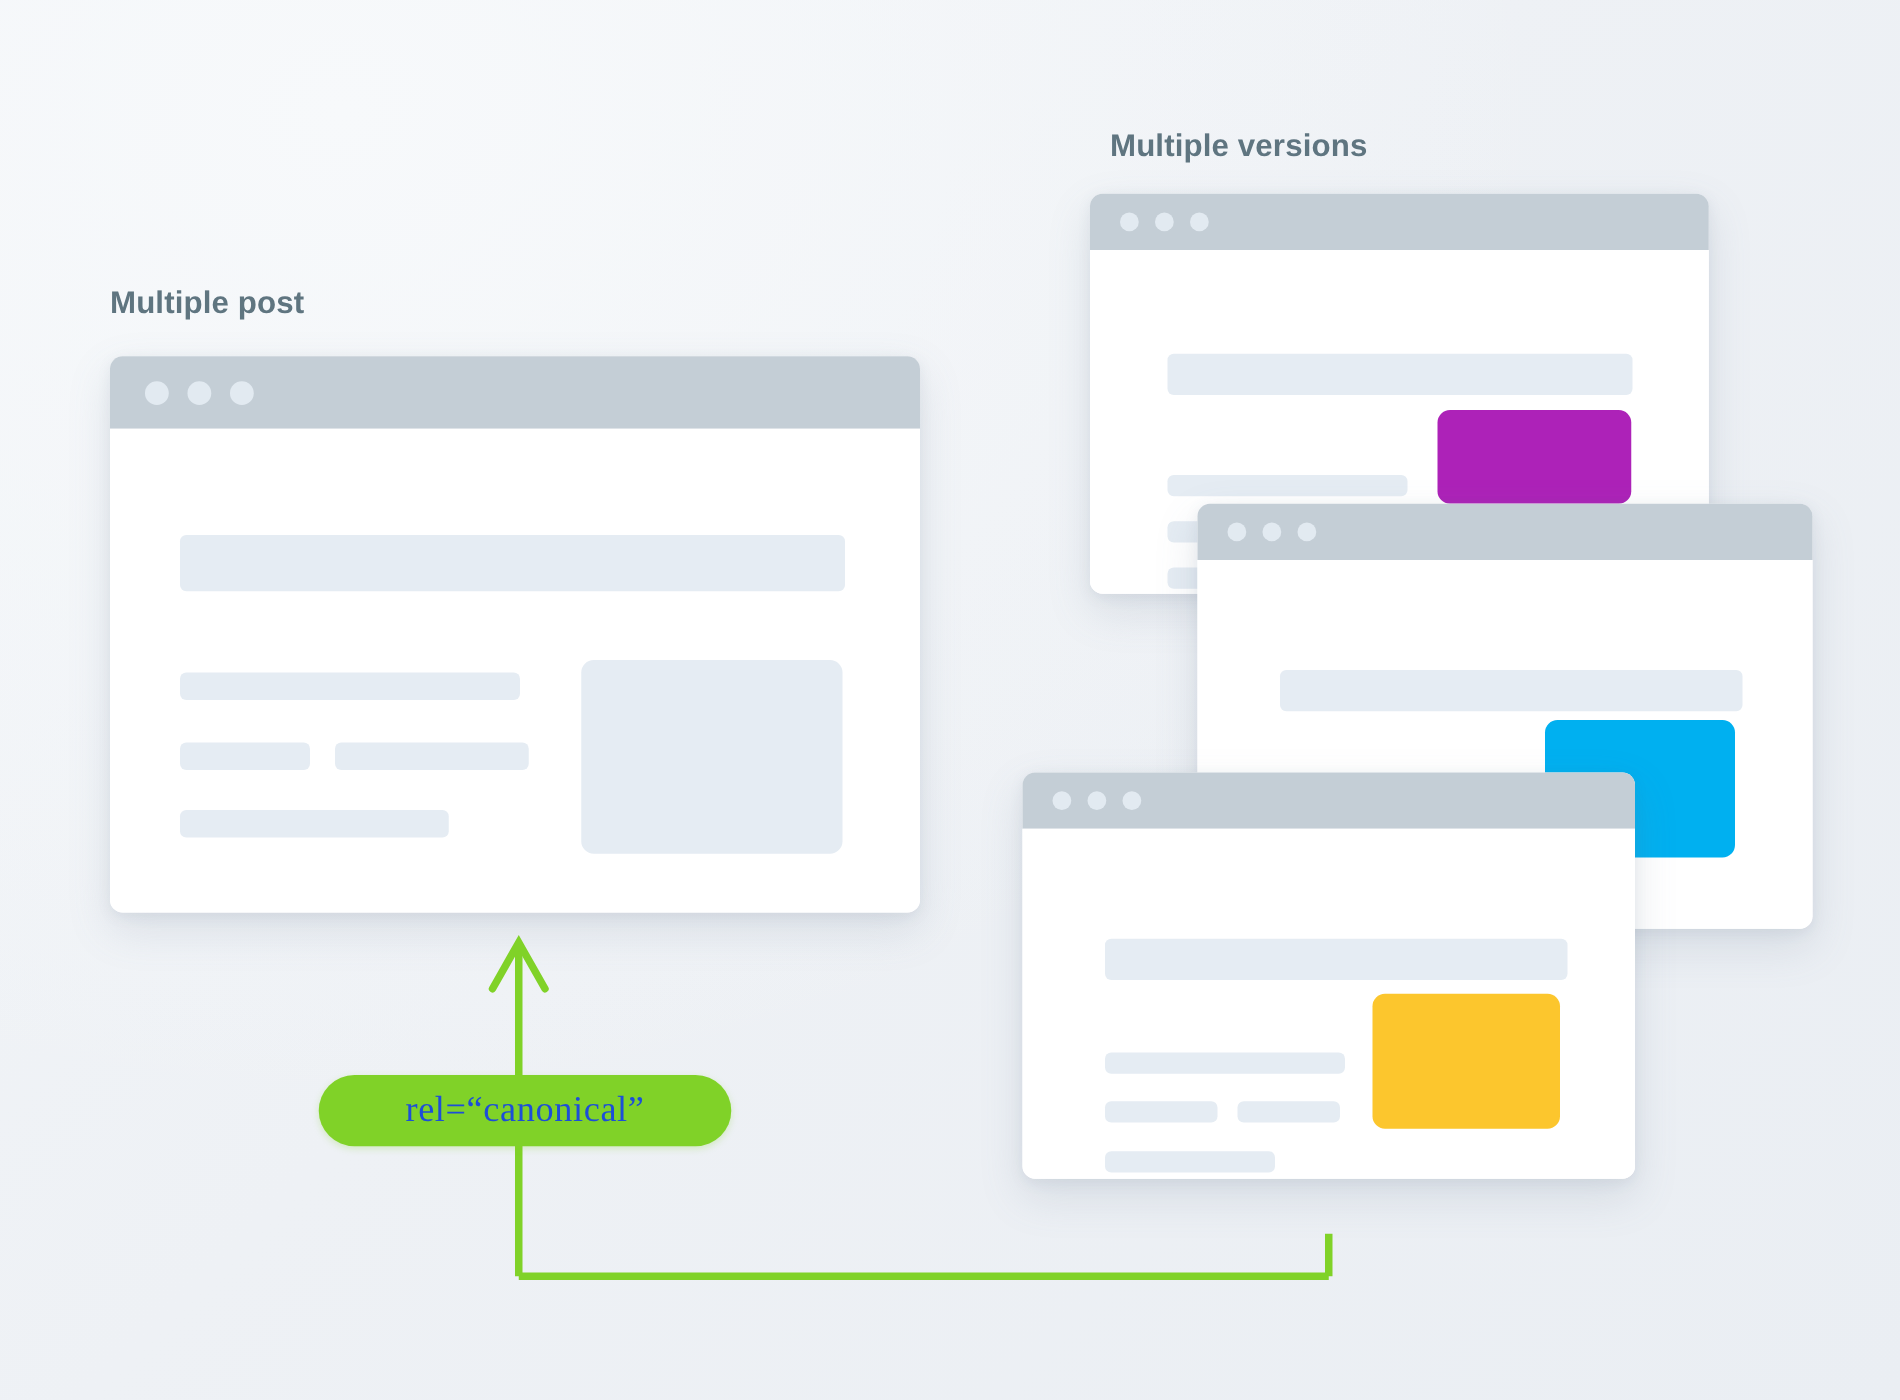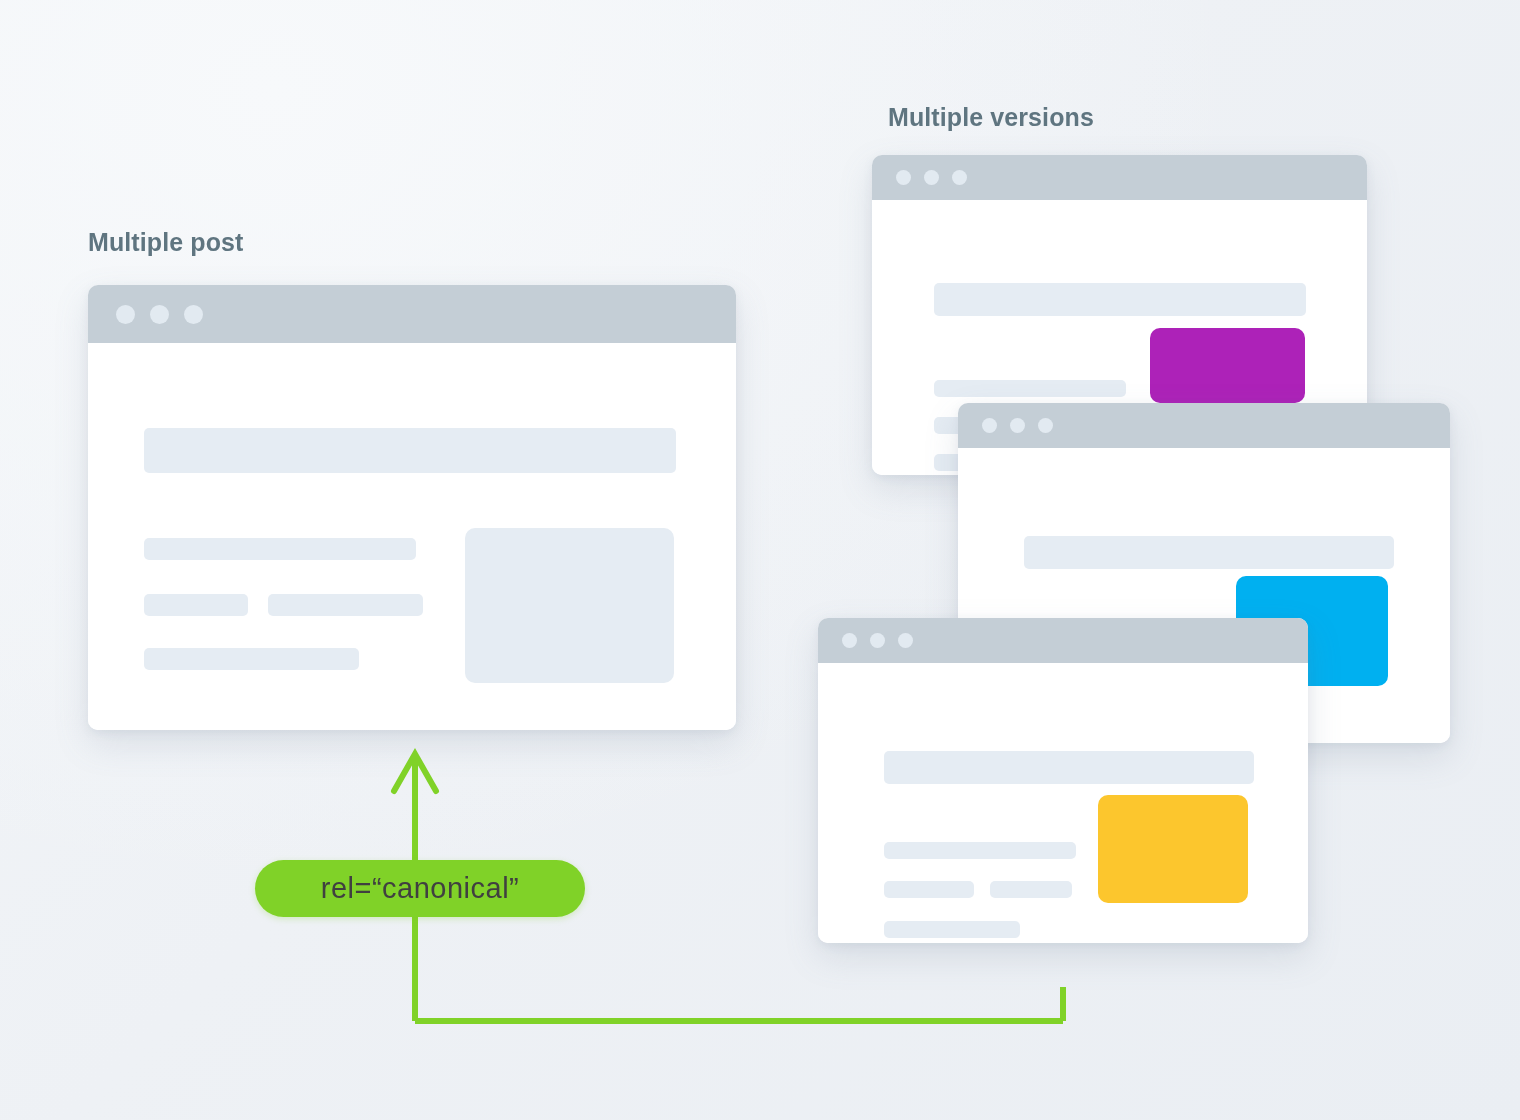--- a/index.html
+++ b/index.html
@@ -115,23 +115,23 @@
     height: 57px;
     border-radius: 29px;
     background: #80d228;
     display: flex;
     align-items: center;
     justify-content: center;
     z-index: 9;
     box-shadow: 0 2px 6px rgba(128,210,40,0.25);
   }
   #badge-text {
-    font-family: Liberation Sans, sans-serif;
+    font-family: Liberation Serif, serif;
     font-size: 29px;
-    color: #404040;
+    color: #1d4ed8;
     letter-spacing: 0.5px;
     white-space: nowrap;
   }
 </style>
 </head>
 <body>
 
 <div id="stage">
 
   <div class="sec-label" id="label-original">Multiple post</div>

